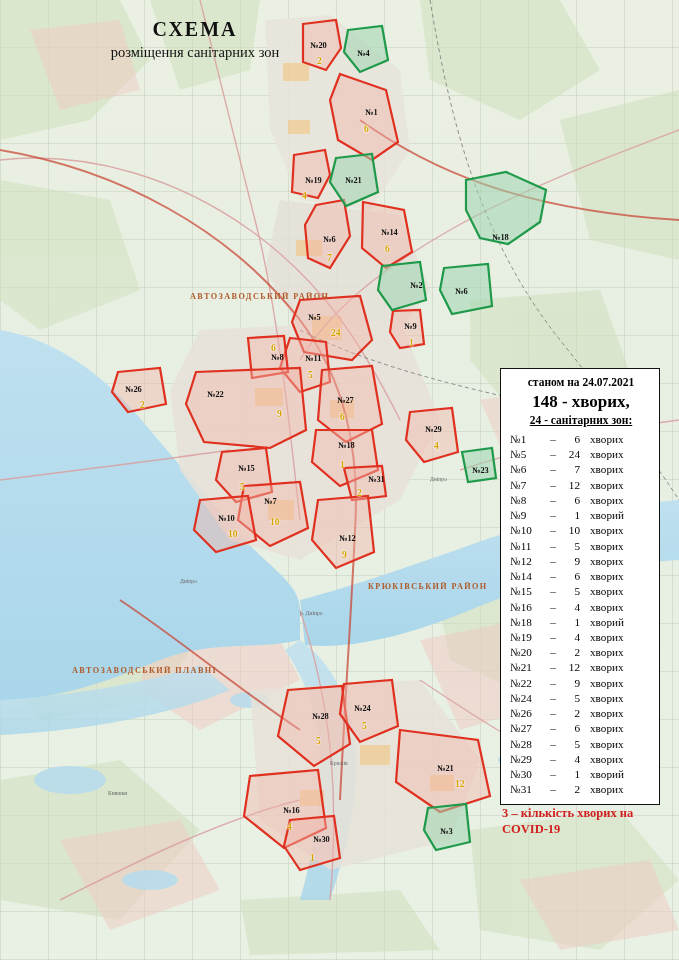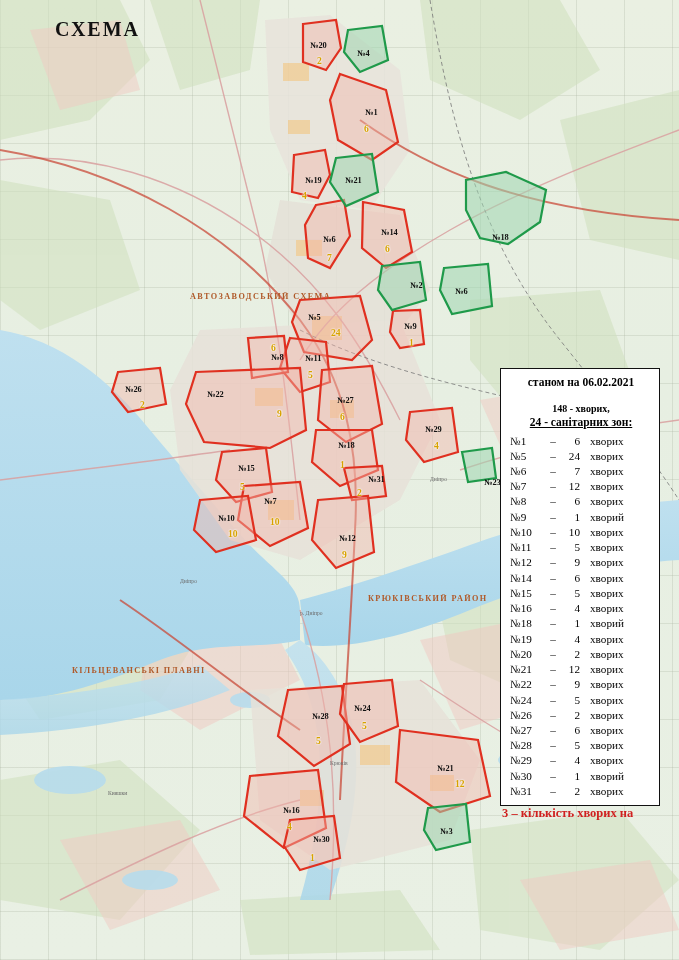--- a/index.html
+++ b/index.html
@@ -15,35 +15,35 @@
     background:
       
       repeating-linear-gradient(0deg, rgba(160,170,150,.25) 0 1px, transparent 1px 48px),
       repeating-linear-gradient(90deg, rgba(160,170,150,.25) 0 1px, transparent 1px 48px),
       linear-gradient(180deg,#eaf0e2 0%,#e7efe2 40%,#e9f0e4 100%);
   }
   svg.layer{position:absolute;left:0;top:0;width:679px;height:960px;}
 
   
   .title-block{
-    position:absolute;left:55px;top:18px;width:280px;text-align:left;
+    position:absolute;left:55px;top:18px;width:280px;text-align:center;
     color:#111;
   }
   .title-main{font-size:20px;font-weight:bold;letter-spacing:2px;}
   .title-sub{font-size:14.5px;line-height:1.25;margin-top:2px;}
 
   
   .legend{
     position:absolute;left:500px;top:368px;width:160px;
     background:#ffffff;border:1px solid #111;
     padding:6px 7px 6px 9px;
     box-sizing:border-box;
   }
   .legend-head{text-align:center;font-size:11.5px;font-weight:bold;line-height:1.35;}
-  .legend-head .l2{font-size:10px;margin-top:11px;}
+  .legend-head .l2{font-size:17px;}
   .legend-head .l3{font-size:11.5px;text-decoration:underline;text-align:center;}
   .legend-list{margin-top:3px;}
   .legend-row{
     display:flex;font-size:11.2px;line-height:1.36;white-space:nowrap;
   }
   .lr-zone{width:38px;}
   .lr-dash{width:10px;text-align:center;}
   .lr-num{width:22px;text-align:right;padding-right:10px;}
   .lr-word{flex:1;}
   .legend-foot{
@@ -200,26 +200,27 @@
       <path d="M466,180 L506,172 L546,190 L540,222 L508,244 L480,238 L466,210 Z"></path>
       <path d="M382,266 L420,262 L426,300 L392,310 L378,290 Z"></path>
       <path d="M444,268 L488,264 L492,306 L452,314 L440,290 Z"></path>
       <path d="M462,452 L492,448 L496,478 L468,482 Z"></path>
       <path d="M428,808 L466,804 L470,842 L436,850 L424,830 Z"></path>
     </g>
   </svg>
 
   <div class="title-block">
     <div class="title-main">СХЕМА</div>
+    <div class="title-sub">розміщення санітарних зон</div>
   </div>
 
   <div id="districts">
-      <div class="district" style="left: 190px; top: 292px;">АВТОЗАВОДСЬКИЙ  СХЕМА</div>
-      <div class="district" style="left: 368px; top: 594px;">КРЮКІВСЬКИЙ  РАЙОН</div>
-      <div class="district" style="left: 72px; top: 666px;">КІЛЬЦЕВАНСЬКІ   ПЛАВНІ</div>
+      <div class="district" style="left: 190px; top: 292px;">АВТОЗАВОДСЬКИЙ  РАЙОН</div>
+      <div class="district" style="left: 368px; top: 582px;">КРЮКІВСЬКИЙ  РАЙОН</div>
+      <div class="district" style="left: 72px; top: 666px;">АВТОЗАВОДСЬКИЙ   ПЛАВНІ</div>
     </div>
 
   <div id="zonelabels">
       <div class="zlabel" style="left: 310px; top: 41px;">№20</div>
       <div class="zcount" style="left: 317px; top: 55px;">2</div>
       <div class="zlabel" style="left: 357px; top: 49px;">№4</div>
       <div class="zlabel" style="left: 365px; top: 108px;">№1</div>
       <div class="zcount" style="left: 364px; top: 123px;">6</div>
       <div class="zlabel" style="left: 345px; top: 176px;">№21</div>
       <div class="zlabel" style="left: 305px; top: 176px;">№19</div>
@@ -244,21 +245,21 @@
       <div class="zlabel" style="left: 207px; top: 390px;">№22</div>
       <div class="zcount" style="left: 277px; top: 408px;">9</div>
       <div class="zlabel" style="left: 337px; top: 396px;">№27</div>
       <div class="zcount" style="left: 340px; top: 411px;">6</div>
       <div class="zlabel" style="left: 425px; top: 425px;">№29</div>
       <div class="zcount" style="left: 434px; top: 440px;">4</div>
       <div class="zlabel" style="left: 338px; top: 441px;">№18</div>
       <div class="zcount" style="left: 340px; top: 459px;">1</div>
       <div class="zlabel" style="left: 368px; top: 475px;">№31</div>
       <div class="zcount" style="left: 357px; top: 487px;">2</div>
-      <div class="zlabel" style="left: 484px; top: 466px; margin-top: 12px;">№23</div>
+      <div class="zlabel" style="left: 472px; top: 466px;">№23</div>
       <div class="zlabel" style="left: 238px; top: 464px;">№15</div>
       <div class="zcount" style="left: 240px; top: 481px;">5</div>
       <div class="zlabel" style="left: 264px; top: 497px;">№7</div>
       <div class="zcount" style="left: 270px; top: 516px;">10</div>
       <div class="zlabel" style="left: 218px; top: 514px;">№10</div>
       <div class="zcount" style="left: 228px; top: 528px;">10</div>
       <div class="zlabel" style="left: 339px; top: 534px;">№12</div>
       <div class="zcount" style="left: 342px; top: 549px;">9</div>
       <div class="zlabel" style="left: 312px; top: 712px;">№28</div>
       <div class="zcount" style="left: 316px; top: 735px;">5</div>
@@ -277,21 +278,21 @@
       <div class="mlabel" style="left: 180px; top: 578px;">Дніпро</div>
       <div class="mlabel" style="left: 430px; top: 476px;">Дніпро</div>
       <div class="mlabel" style="left: 300px; top: 610px;">р. Дніпро</div>
       <div class="mlabel" style="left: 330px; top: 760px;">Крюків</div>
       <div class="mlabel" style="left: 520px; top: 700px;">Власівка</div>
       <div class="mlabel" style="left: 108px; top: 790px;">Кияшки</div>
     </div>
 
   <div class="legend">
     <div class="legend-head">
-      <div>станом на 06.02.2021</div>
+      <div>станом на 24.07.2021</div>
       <div class="l2">148 - хворих,</div>
       <div class="l3">24 - санітарних зон:</div>
     </div>
     <div class="legend-list" id="legend-list">
         <div class="legend-row">
           <span class="lr-zone">№1</span>
           <span class="lr-dash">–</span>
           <span class="lr-num">6</span>
           <span class="lr-word">хворих</span>
         </div>
@@ -430,15 +431,16 @@
         <div class="legend-row">
           <span class="lr-zone">№31</span>
           <span class="lr-dash">–</span>
           <span class="lr-num">2</span>
           <span class="lr-word">хворих</span>
         </div>
       </div>
   </div>
   <div class="legend-foot">
     <span>3 – кількість  хворих на</span>
+    <span class="fl2">COVID-19</span>
   </div>
 
 </div>
 
 </body></html>

